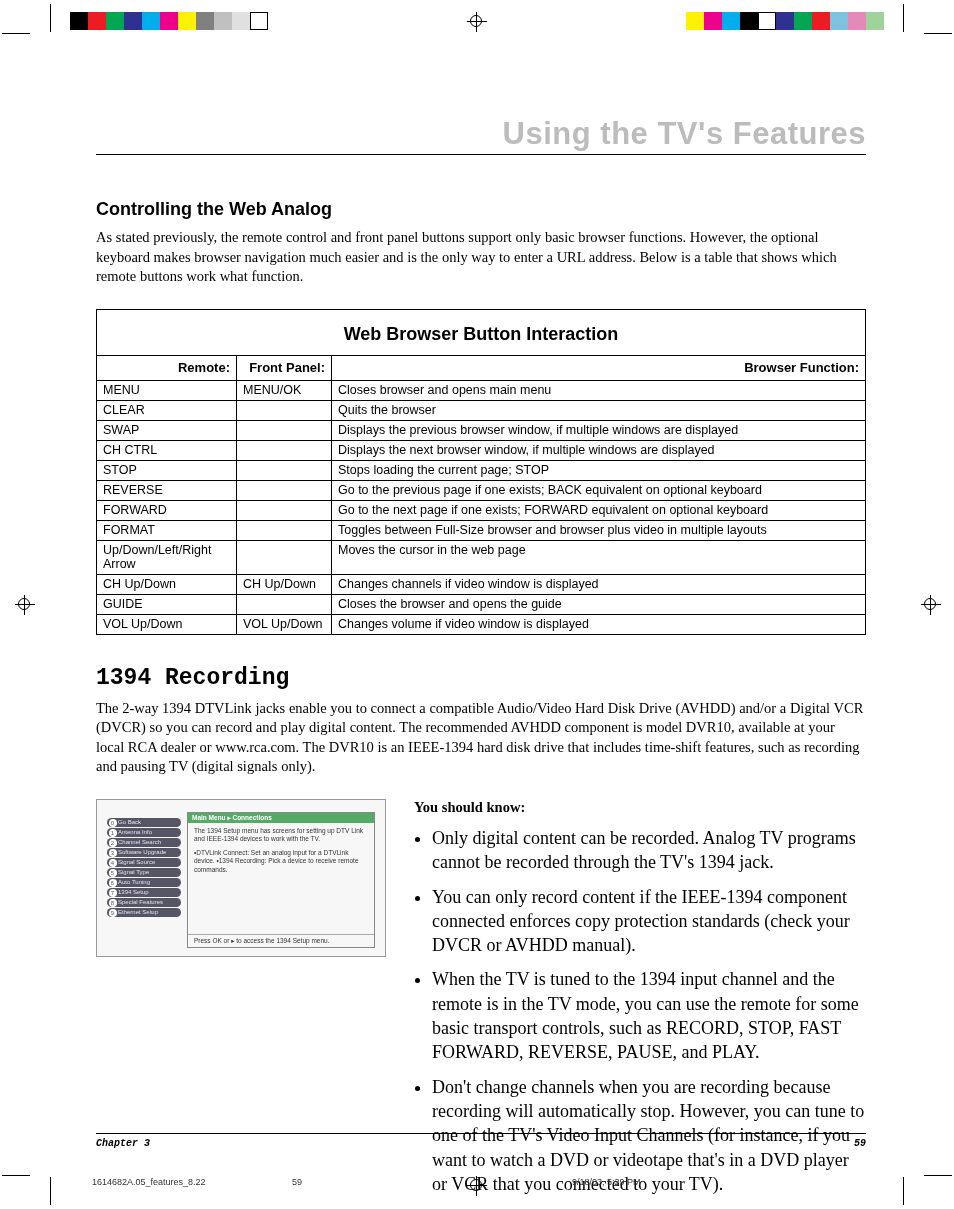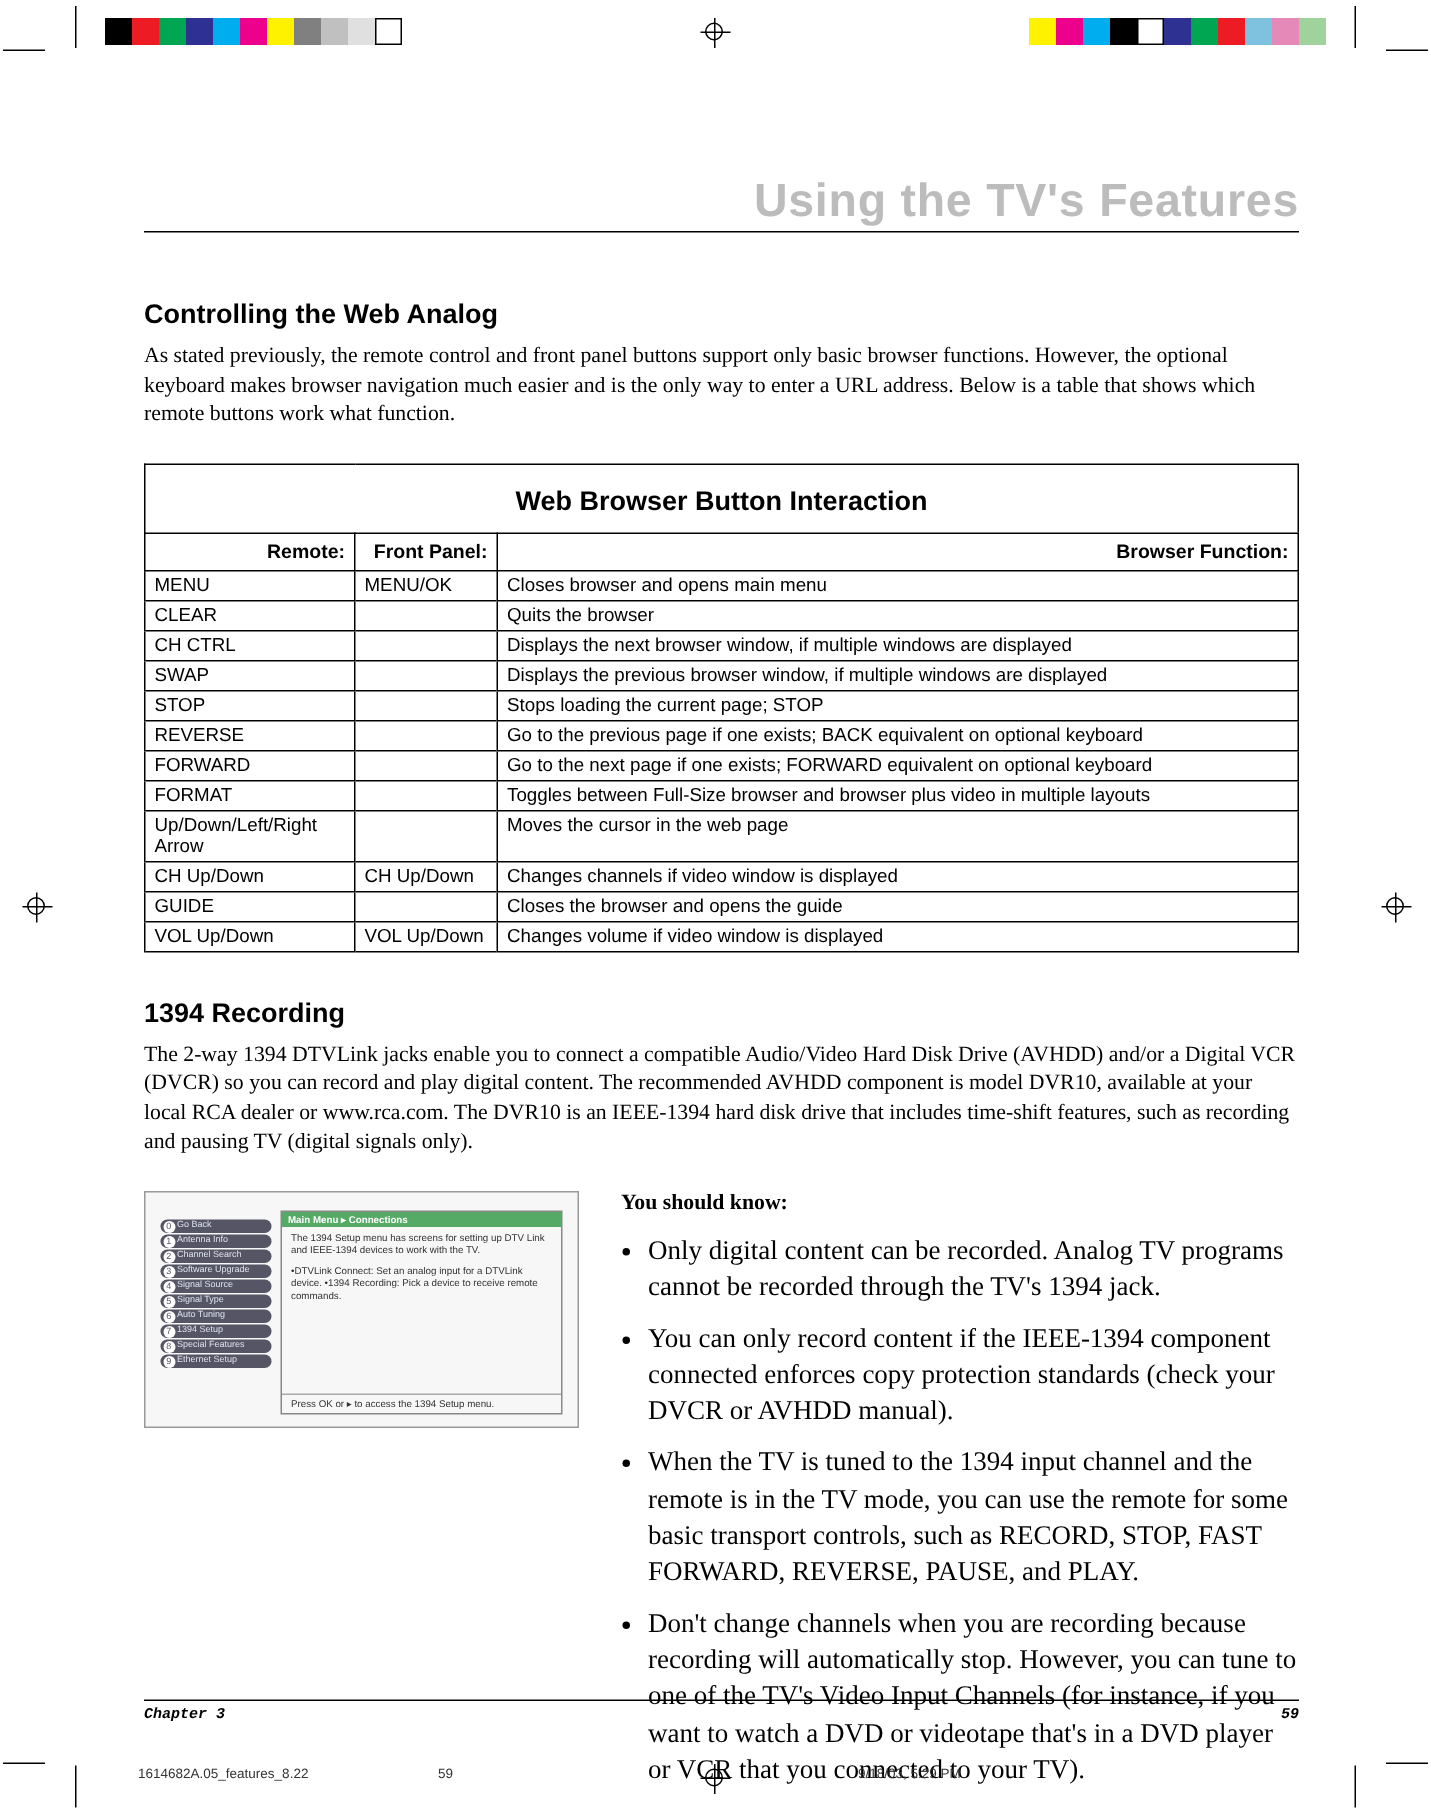--- a/index.html
+++ b/index.html
@@ -45,21 +45,21 @@
     font-size: 31px;
     color: #bcbcbc;
     text-align: right;
     letter-spacing: 0.5px;
     border-bottom: 1.5px solid #000;
     padding-bottom: 2px;
     margin-bottom: 44px;
   }
   .h2 { font-family: Verdana, Arial, sans-serif; font-weight: bold; font-size: 18px; margin-bottom: 8px; }
   .body { font-size: 14.5px; line-height: 1.35; margin-bottom: 22px; }
-  .h1 { font-family: Liberation Sans, sans-serif; font-weight: bold; font-size: 18px; margin-top: 30px; margin-bottom: 8px; }
+  .h1 { font-family: Liberation Mono, monospace; font-weight: bold; font-size: 23px; margin-top: 30px; margin-bottom: 8px; }
 
   table.browser { width: 100%; border: 1.5px solid #000; border-collapse: collapse; font-family: Arial, Helvetica, sans-serif; font-size: 12.5px; margin-bottom: 8px; }
   table.browser .title td { text-align:center; font-size: 18px; font-weight: bold; padding: 14px 0 10px; border-bottom: 1px solid #000; }
   table.browser th { text-align:right; font-weight: bold; border: 1px solid #000; padding: 4px 6px 5px; font-size: 13px; }
   table.browser td { border-top: 1px solid #000; border-left: 1px solid #000; padding: 2px 6px 3px; vertical-align: top; }
   table.browser .c1 { width: 140px; }
   table.browser .c2 { width: 95px; }
 
   .columns { display: flex; gap: 28px; margin-top: 14px; }
   .menu-shot {
@@ -149,28 +149,28 @@
           <td class="c1">MENU</td>
           <td class="c2">MENU/OK</td>
           <td>Closes browser and opens main menu</td>
         </tr>
         <tr>
           <td class="c1">CLEAR</td>
           <td class="c2"></td>
           <td>Quits the browser</td>
         </tr>
         <tr>
+          <td class="c1">SWAP</td>
+          <td class="c2"></td>
+          <td>Displays the previous browser window, if multiple windows are displayed</td>
+        </tr>
+        <tr>
           <td class="c1">CH CTRL</td>
           <td class="c2"></td>
           <td>Displays the next browser window, if multiple windows are displayed</td>
-        </tr>
-        <tr>
-          <td class="c1">SWAP</td>
-          <td class="c2"></td>
-          <td>Displays the previous browser window, if multiple windows are displayed</td>
         </tr>
         <tr>
           <td class="c1">STOP</td>
           <td class="c2"></td>
           <td>Stops loading the current page; STOP</td>
         </tr>
         <tr>
           <td class="c1">REVERSE</td>
           <td class="c2"></td>
           <td>Go to the previous page if one exists; BACK equivalent on optional keyboard</td>

